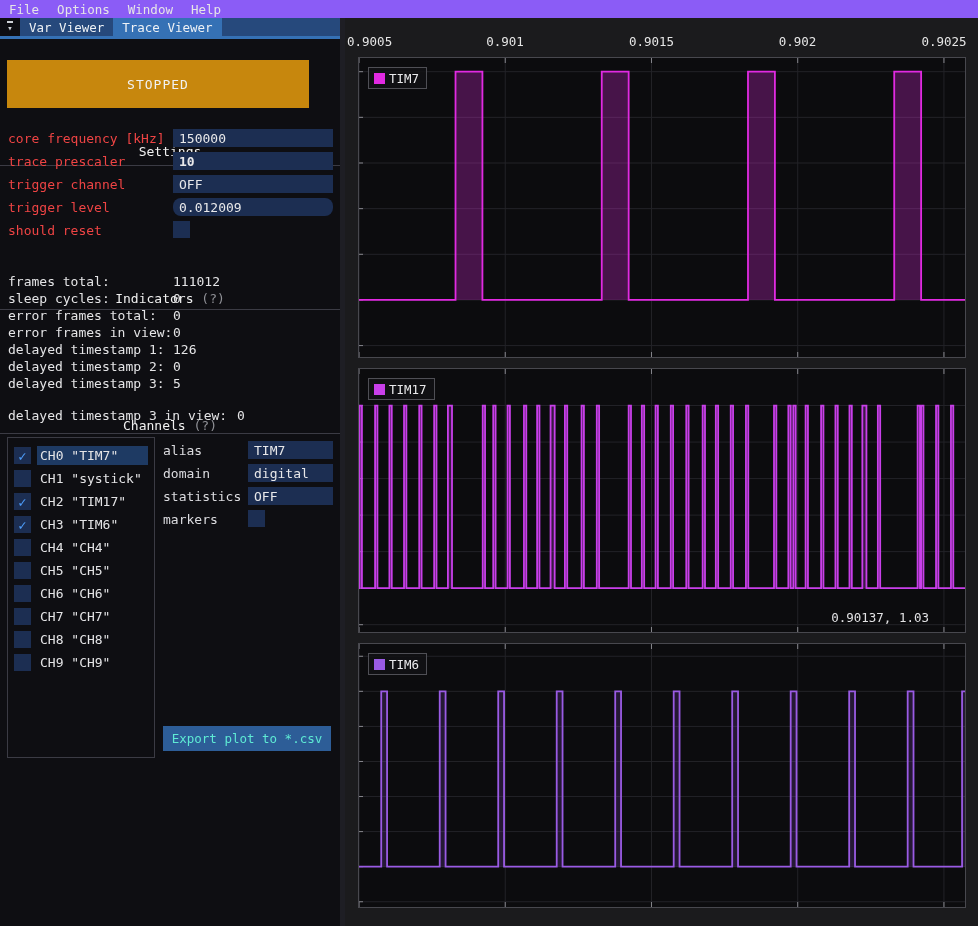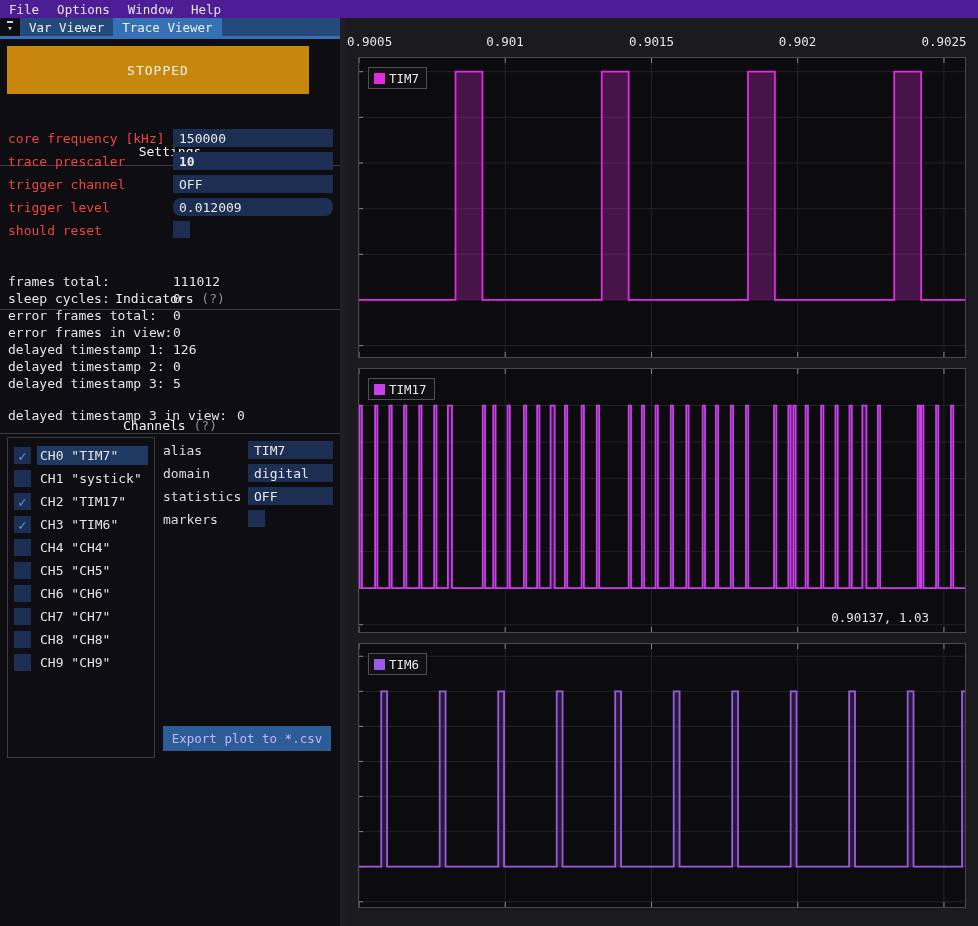--- a/index.html
+++ b/index.html
@@ -1,40 +1,40 @@
 <!DOCTYPE html>
 <html><head>
 <meta charset="utf-8">
 <style>
   * { margin:0; padding:0; box-sizing:border-box; }
   html,body { width:978px; height:926px; background:#141416; overflow:hidden; }
   body { font-family:"DejaVu Sans Mono","Liberation Mono",monospace; font-size:13px; color:#e4e4e6; }
   #app { position:absolute; inset:0; width:978px; height:926px; }
 
   
-  #menubar { position:absolute; left:0; top:0; width:978px; height:18px; background:#4c1d95;
+  #menubar { position:absolute; left:0; top:0; width:978px; height:18px; background:#8b5cf6;
              display:flex; align-items:center; }
   .menu-item { padding:0 9px; font-size:12.5px; color:#e6e6e6; cursor:default; }
 
   
   #tabbar { position:absolute; left:0; top:18px; width:340px; height:21px; background:#0d0d12; }
   #tabbar .tabs { position:absolute; left:0; top:0; right:0; height:18px; display:flex; }
   .tab-arrow-btn { width:20px; height:18px; background:#0d0d12; display:flex; align-items:center; justify-content:center; }
   .tab-arrow-btn .glyph { color:#cfd2d8; font-size:9px; line-height:9px; border-top:2px solid #cfd2d8; padding-top:1px; }
   .tab { height:18px; padding:0 9px; display:flex; align-items:center; font-size:12.5px; color:#eef2f6; }
   .tab.inactive { background:#26497c; }
   .tab.active   { background:#3571b5; }
   .tab-filler { flex:1; background:#26497c; height:18px; }
   #tab-underline { position:absolute; left:0; bottom:0; width:100%; height:3px; background:#3571b5; }
 
   
   #left-panel { position:absolute; left:0; top:39px; width:340px; height:887px; background:#0e0e12; }
   .abs { position:absolute; }
 
-  #stop-btn { left:7px; top:7px; width:302px; height:48px; background:#c7870d; color:#f2f2f2;
+  #stop-btn { left:7px; top:21px; width:302px; height:48px; background:#c7870d; color:#f2f2f2;
               display:flex; align-items:center; justify-content:center; letter-spacing:1px; }
 
   .section-title { left:0; width:340px; text-align:center; color:#f0f0f0; }
   .hint { color:#8f9096; }
   .sep { left:0; width:340px; height:1px; background:#3b3b44; }
 
   .form-label { left:8px; color:#ef4444; }
   .input-box { left:173px; width:160px; height:18px; background:#1c2e52; color:#e8e8ea;
                display:flex; align-items:center; padding:0 6px; }
   .checkbox { width:17px; height:17px; background:#1c2e52; display:flex; align-items:center; justify-content:center; }
@@ -48,21 +48,21 @@
   #channel-listbox { left:7px; top:398px; width:148px; height:321px; border:1px solid #3b3b44; background:#0e0e12; }
   .ch-row { position:absolute; left:6px; width:134px; height:23px; display:flex; align-items:center; gap:6px; }
   .ch-row .checkbox { flex:0 0 17px; }
   .ch-label { flex:1; height:19px; display:flex; align-items:center; padding-left:3px; white-space:pre; }
   .ch-label.selected { background:#1e3a63; }
 
   .detail-label { left:163px; color:#dcdce0; }
   .detail-box { left:248px; width:85px; height:18px; background:#1c2e52; color:#e8e8ea;
                 display:flex; align-items:center; padding:0 6px; }
 
-  #export-btn { left:163px; top:687px; width:168px; height:25px; background:#2d5d97; color:#c4b5fd;
+  #export-btn { left:163px; top:687px; width:168px; height:25px; background:#2d5d97; color:#5eead4;
                 display:flex; align-items:center; justify-content:center; font-size:12.5px; }
 
   
   #splitter { position:absolute; left:340px; top:18px; width:5px; height:908px; background:#1e1e24; }
   #right-panel { position:absolute; left:345px; top:18px; width:633px; height:908px; background:#1b1b1d; }
   #xaxis-labels { position:absolute; left:0; top:16px; width:633px; height:15px; }
   .xtick-label { position:absolute; top:0; font-size:12.5px; color:#e6e6e6; white-space:nowrap; }
 
   .plot-frame { position:absolute; left:13px; width:608px; background:#0c0c0e; border:1px solid #48484e; }
   .plot-frame svg { position:absolute; left:0; top:0; }

